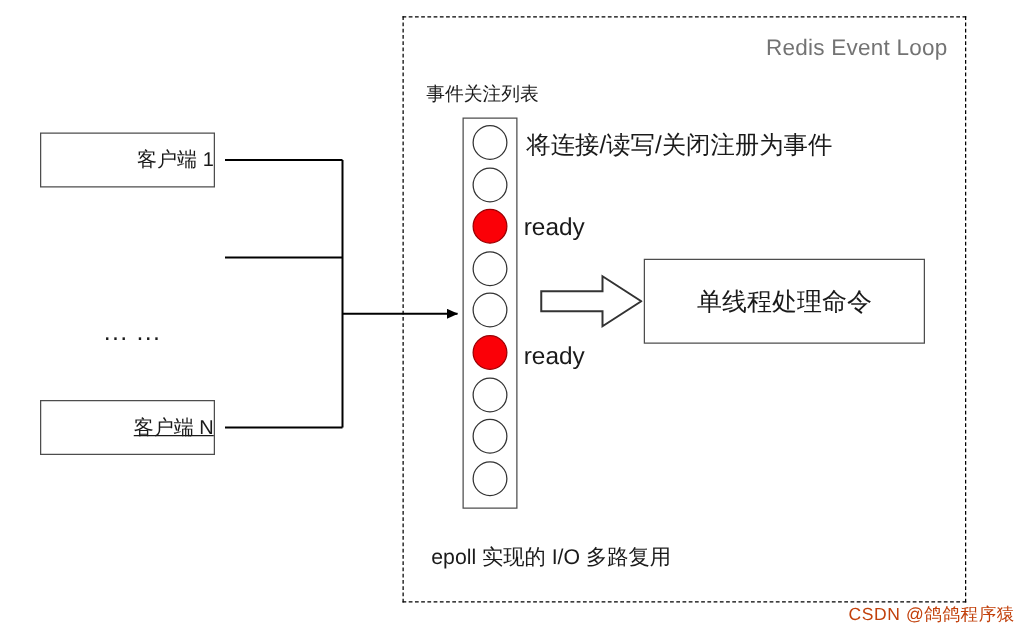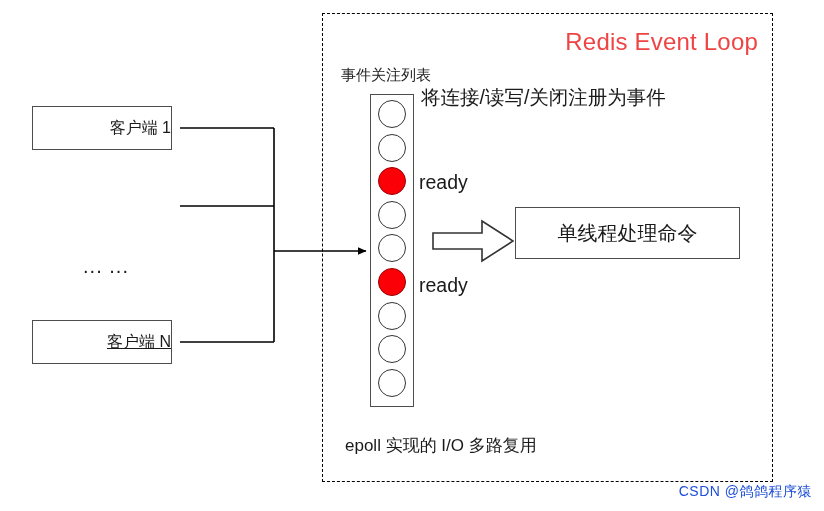--- a/index.html
+++ b/index.html
@@ -26,22 +26,22 @@
     width: 451px;
     height: 469px;
     border: 1.6px dashed #000000;
     box-sizing: border-box;
     background: transparent;
   }
   .event-loop-title {
     position: absolute;
     right: 14px;
     top: 14px;
-    font-size: 24px;
-    color: #ef4444;
+    font-size: 18px;
+    color: #737373;
     white-space: nowrap;
     letter-spacing: 0.2px;
     margin-left: 40px;
   }
   .watch-list-label {
     position: absolute;
     left: 18px;
     top: 52px;
     font-size: 15px;
     color: #1a1a1a;
@@ -88,31 +88,31 @@
   }
 
   
   .slot-note {
     position: absolute;
     font-size: 19.5px;
     color: #1a1a1a;
     white-space: nowrap;
     line-height: 1;
   }
-  .note-register { left: 421px; top: 88px; text-align: right; }
+  .note-register { left: 421px; top: 107px; text-align: right; }
   .note-ready-1  { left: 419px; top: 173px; }
   .note-ready-2  { left: 419px; top: 276px; }
 
   
   .cmd-box {
     position: absolute;
     left: 515px;
     top: 207px;
     width: 225px;
-    height: 52px;
+    height: 68px;
     border: 1.6px solid #4d4d4d;
     box-sizing: border-box;
     background: #ffffff;
     display: flex;
     align-items: center;
     justify-content: center;
     font-size: 20px;
     color: #1a1a1a;
   }
 
@@ -164,21 +164,21 @@
     height: 511px;
     pointer-events: none;
   }
 
   
   .watermark {
     position: absolute;
     right: 12px;
     bottom: 10px;
     font-size: 14px;
-    color: #1d4ed8;
+    color: #c2410c;
     white-space: nowrap;
     letter-spacing: 0.5px;
   }
 </style>
 </head>
 <body>
 
 <div id="canvas">
 
   <svg class="connectors" viewBox="0 0 824 511" xmlns="http://www.w3.org/2000/svg">

